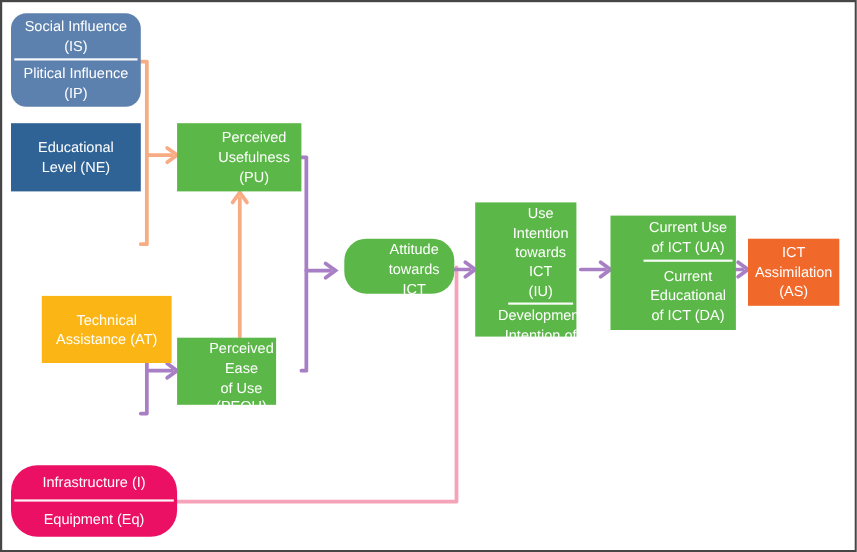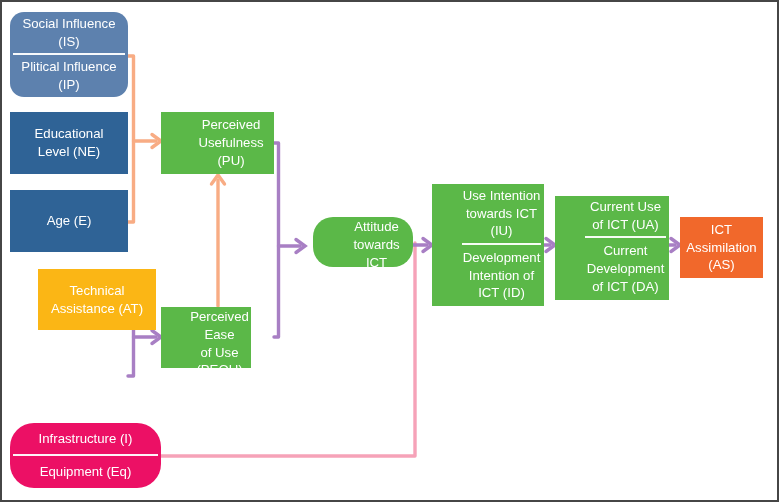--- a/index.html
+++ b/index.html
@@ -75,23 +75,20 @@
     <div class="divider"></div>
     <div class="cell">Plitical Influence
 (IP)</div>
   </div>
 
   <div class="box bg-dark" style="left:10px;top:112px;width:118px;height:62px;">
     <div class="cell">Educational
 Level (NE)</div>
   </div>
 
-  <div class="box bg-dark" style="left:10px;top:190px;width:118px;height:62px;">
-    <div class="cell">Age (E)</div>
-  </div>
 
   <div class="box bg-yellow" style="left:10px;top:269px;width:118px;height:61px;margin-left:28px;">
     <div class="cell">Technical
 Assistance (AT)</div>
   </div>
 
 
   <div class="box bg-magenta" style="left:10px;top:423px;width:151px;height:65px;">
     <div class="cell" style="flex:0 0 31px;">Infrastructure (I)</div>
     <div class="divider"></div>
@@ -109,36 +106,36 @@
 of Use
 (PEOU)</div>
   </div>
 
   <div class="box bg-green" style="left:313px;top:217px;width:100px;height:50px;border-radius:20px;">
     <div class="cell">Attitude
 towards ICT
 (Ac)</div>
   </div>
 
-  <div class="box bg-green" style="left:432px;top:184px;width:112px;height:122px;">
+  <div class="box bg-green" style="left:432px;top:184px;width:92px;height:122px;">
     <div class="cell" style="flex:0 0 59px;">Use Intention
 towards ICT
 (IU)</div>
     <div class="divider"></div>
     <div class="cell">Development
 Intention of
 ICT (ID)</div>
   </div>
 
   <div class="box bg-green" style="left:555px;top:196px;width:114px;height:104px;">
     <div class="cell" style="flex:0 0 40px;">Current Use
 of ICT (UA)</div>
     <div class="divider"></div>
     <div class="cell">Current
-Development
+Educational
 of ICT (DA)</div>
   </div>
 
   <div class="box bg-orange" style="left:680px;top:217px;width:83px;height:61px;">
     <div class="cell">ICT
 Assimilation
 (AS)</div>
   </div>
 
   <div class="frame"></div>

